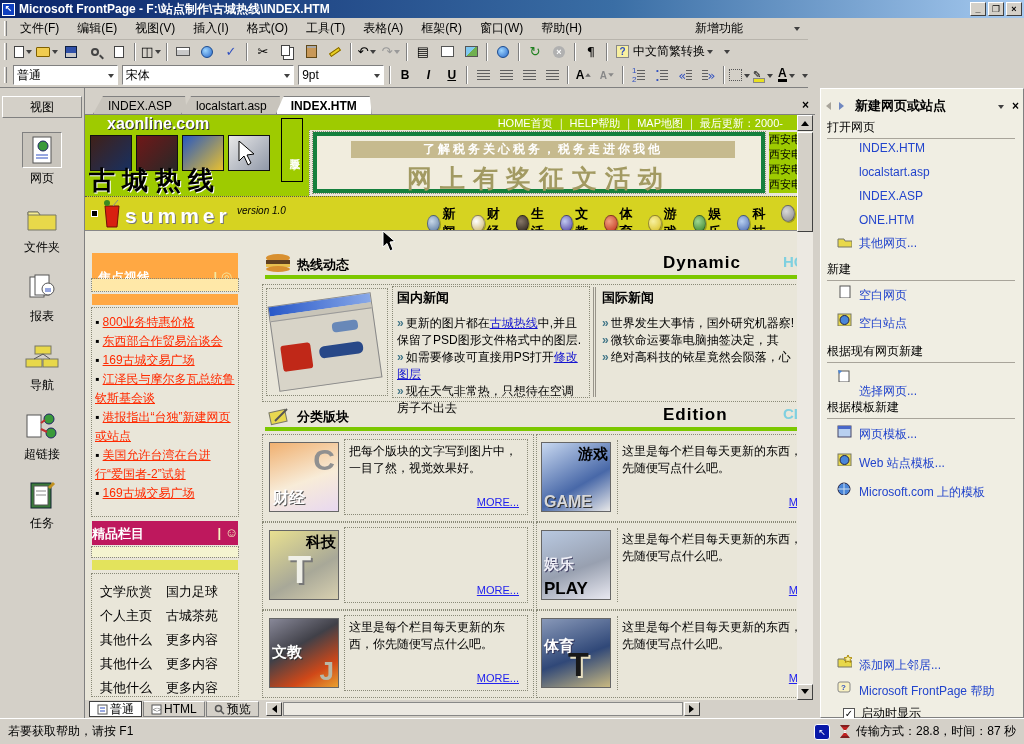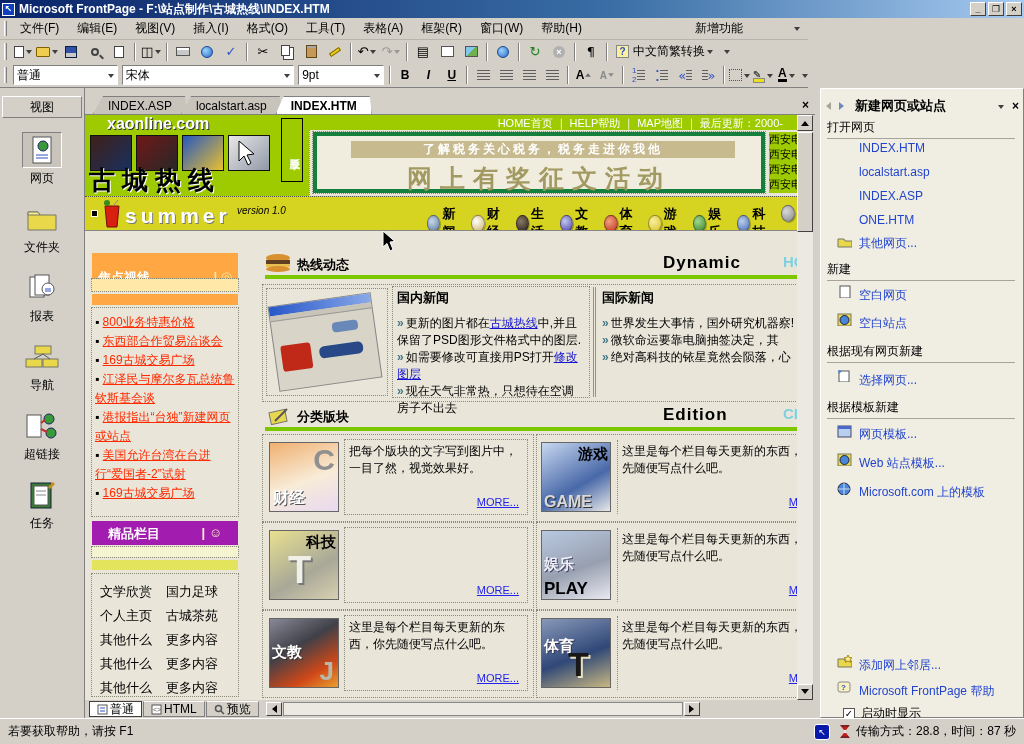--- a/index.html
+++ b/index.html
@@ -450,21 +450,21 @@
     <div class="abs dotted" style="left:7px;top:193px;width:146px;height:208px;padding:5px 3px;line-height:19px;font-size:12px">
       <div>▪ <span class="rlink">800业务特惠价格</span></div>
       <div>▪ <span class="rlink">东西部合作贸易洽谈会</span></div>
       <div>▪ <span class="rlink">169古城交易广场</span></div>
       <div>▪ <span class="rlink">江泽民与摩尔多瓦总统鲁钦斯基会谈</span></div>
       <div>▪ <span class="rlink">港报指出“台独”新建网页或站点</span></div>
       <div>▪ <span class="rlink">美国允许台湾在台进行“爱国者-2”试射</span></div>
       <div>▪ <span class="rlink">169古城交易广场</span></div>
     </div>
 
-    <div class="abs" style="left:7px;top:406px;width:146px;height:24px;background:#a21caf;color:#fff;font-weight:bold;font-size:13px;padding:4px 16px">
+    <div class="abs" style="left:7px;top:406px;width:146px;height:24px;background:#be185d;color:#fff;font-weight:bold;font-size:13px;padding:4px 0">
       <span>精品栏目</span>
       <span style="float:right;color:#f4f4c0">| ☺</span>
     </div>
     <div class="abs dotted" style="left:7px;top:432px;width:146px;height:10px;background:#f4f4d0"></div>
     <div class="abs" style="left:7px;top:445px;width:146px;height:10px;background:#e3e35c"></div>
     <div class="abs dotted clip" style="left:7px;top:459px;width:146px;height:122px;padding:6px 2px 0 8px;font-size:13px">
       <div style="display:flex;line-height:24px">
           <span style="width:66px">文学欣赏</span>
           <span>国力足球</span>
         </div>
@@ -664,21 +664,21 @@
   <svg class="tp-ico" style="left:16px;top:224px" width="15" height="14">
       <rect x="1" y="1" width="13" height="12" fill="#e8d84a" stroke="#776"></rect>
       <circle cx="7.5" cy="7" r="4.5" fill="#4a86d8" stroke="#224"></circle>
     </svg>
   <a class="tp-link" style="left:38px;top:226px">空白站点</a>
   <div class="tp-sec" style="top:254px">根据现有网页新建</div>
   <svg class="tp-ico" style="left:16px;top:280px" width="14" height="14">
       <rect x="2" y="2" width="10" height="11" fill="#fff" stroke="#555"></rect>
       <polygon points="1,1 5,2 2,5" fill="#4a86d8"></polygon>
     </svg>
-  <a class="tp-link" style="left:38px;top:283px">选择网页...</a>
+  <a class="tp-link" style="left:38px;top:294px">选择网页...</a>
   <div class="tp-sec" style="top:310px">根据模板新建</div>
   <svg class="tp-ico" style="left:16px;top:336px" width="15" height="13">
       <rect x="1" y="1" width="13" height="11" fill="#b8d0f0" stroke="#446"></rect>
       <rect x="1" y="1" width="13" height="3" fill="#4a68c8"></rect>
     </svg>
   <a class="tp-link" style="left:38px;top:337px">网页模板...</a>
   <svg class="tp-ico" style="left:16px;top:364px" width="15" height="14">
       <rect x="1" y="1" width="13" height="12" fill="#e8d84a" stroke="#776"></rect>
       <circle cx="7.5" cy="7" r="4.5" fill="#4a86d8" stroke="#224"></circle>
     </svg>

